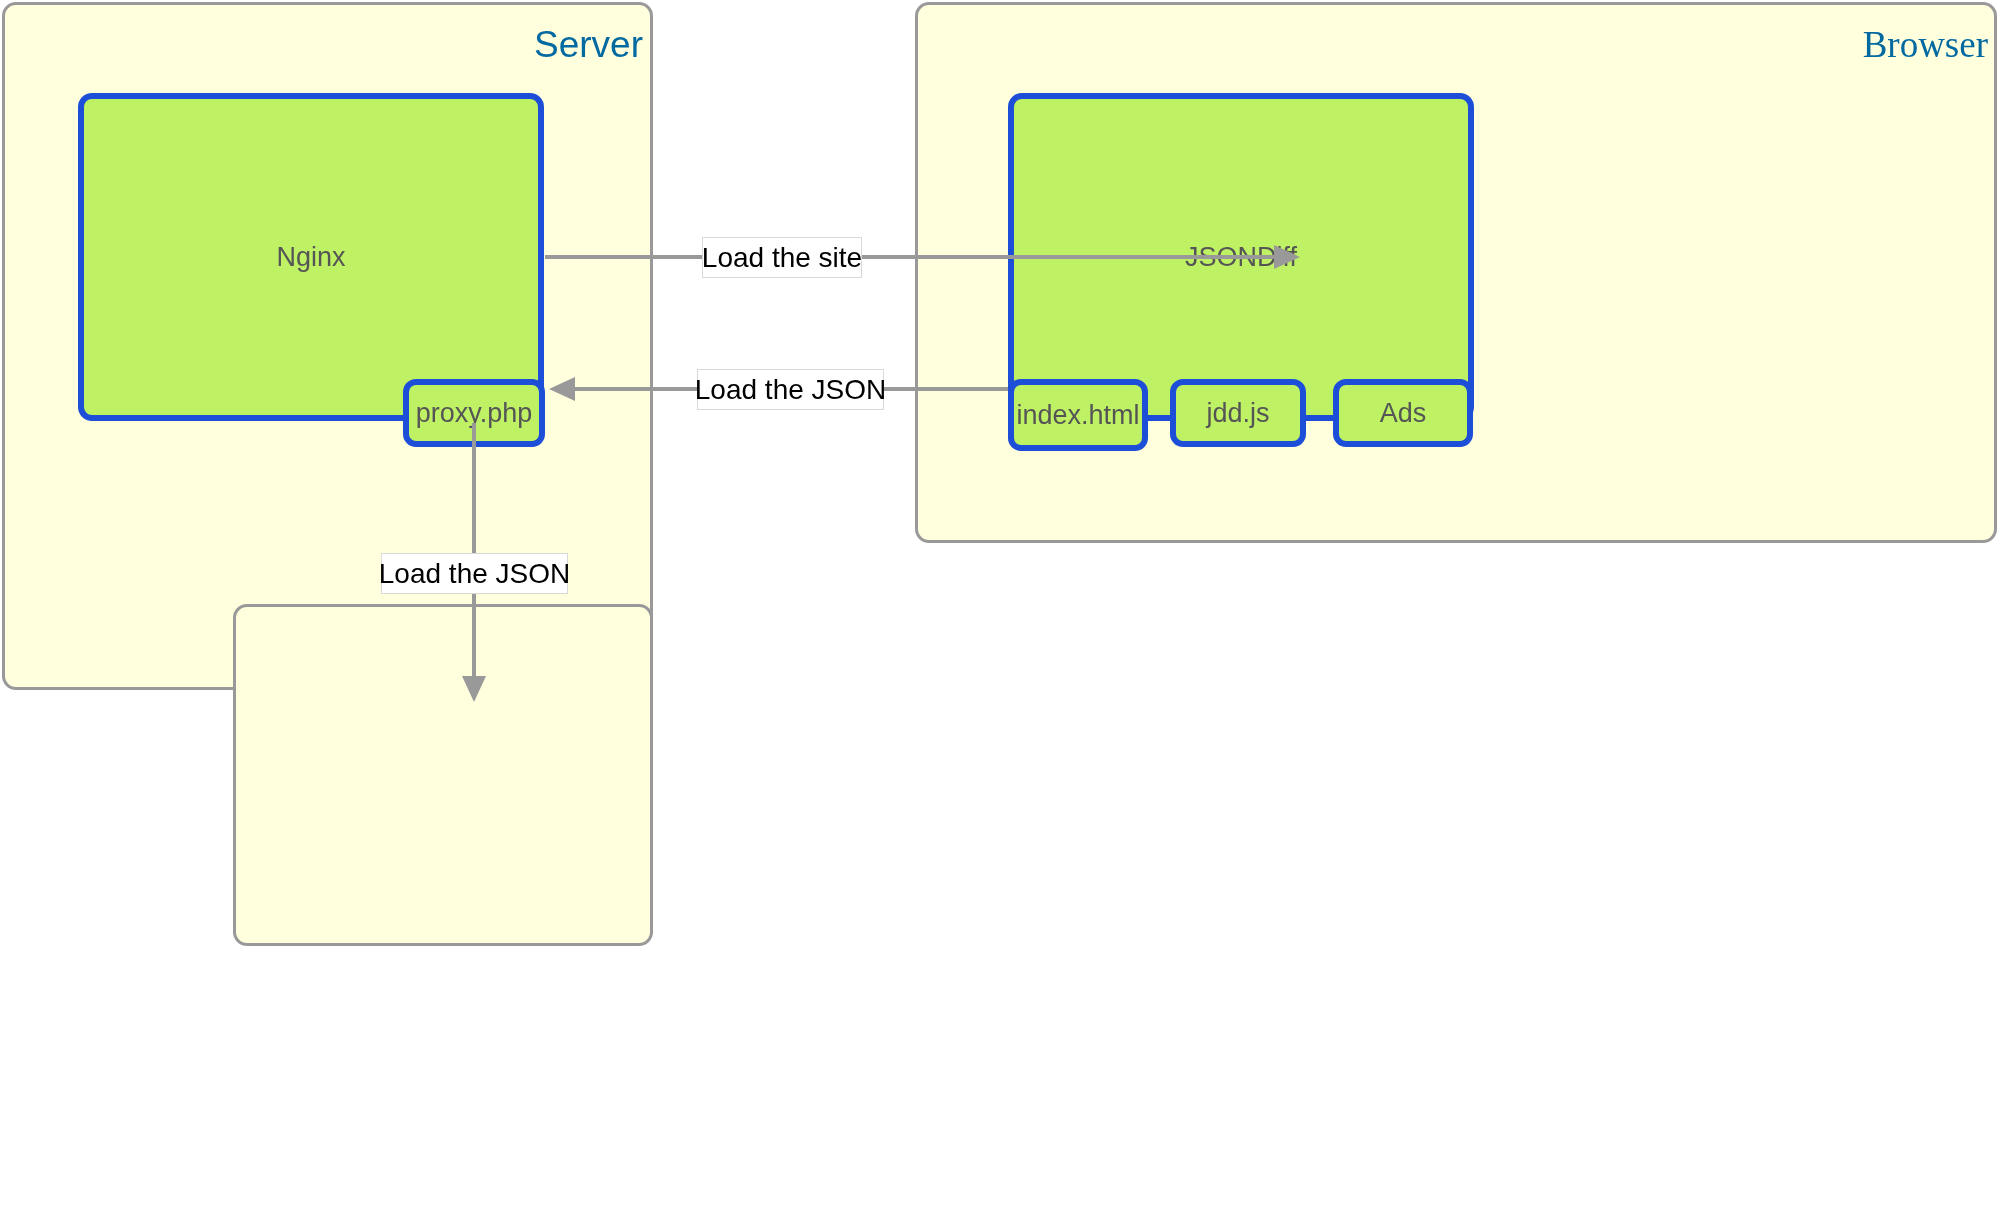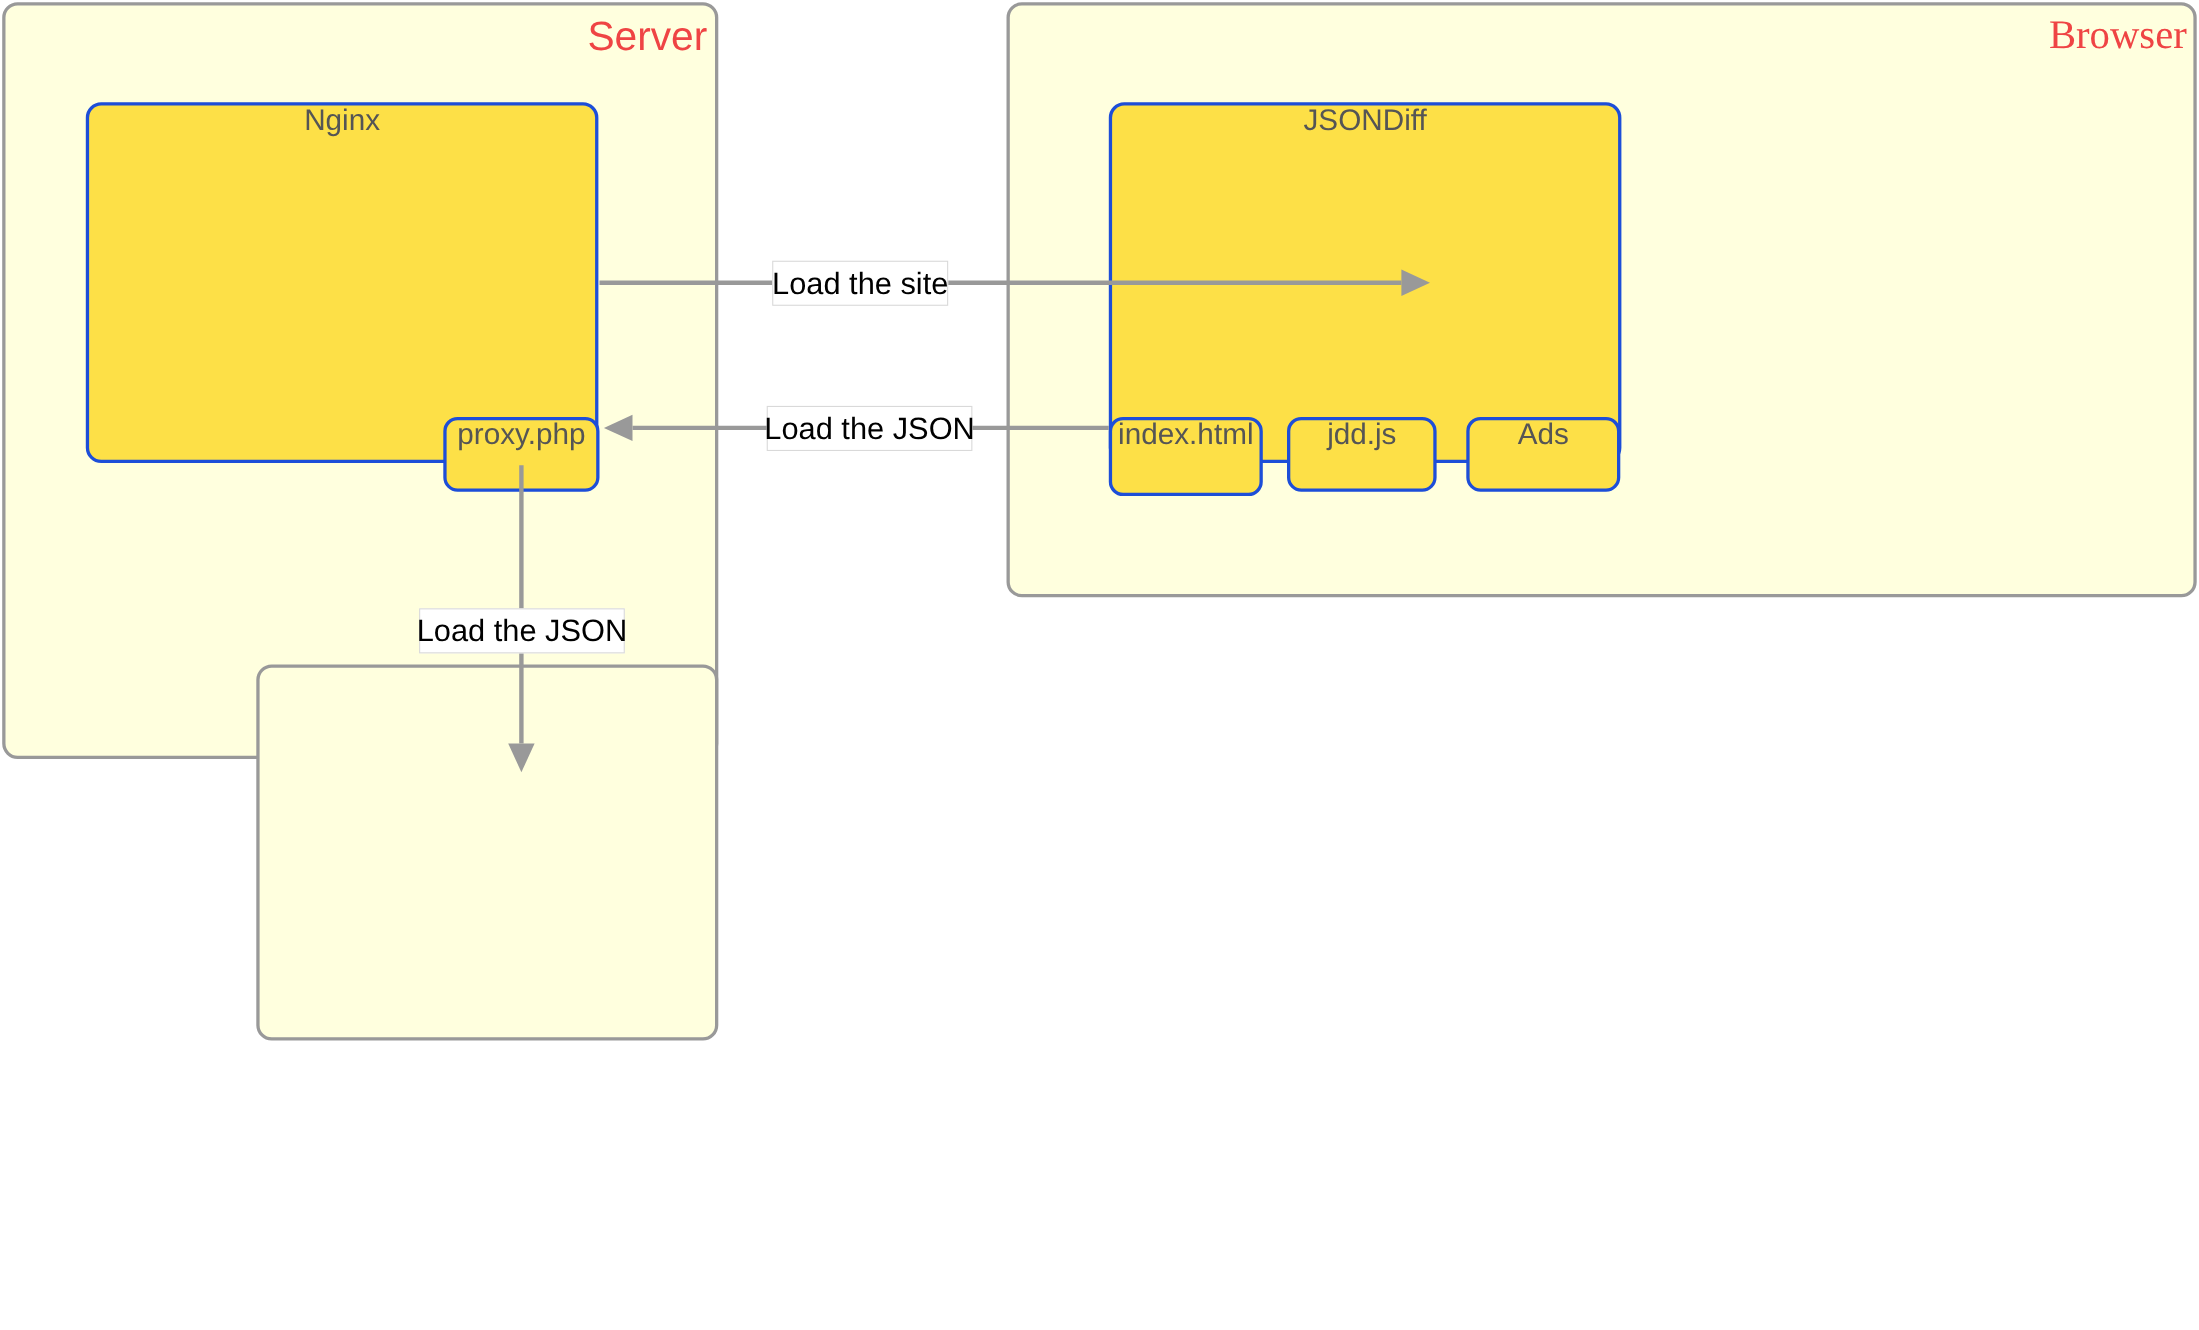--- a/index.html
+++ b/index.html
@@ -23,34 +23,36 @@
   
   .cluster {
     position: absolute;
     background: #ffffde;
     border: 3px solid #999999;
     border-radius: 14px;
     box-sizing: border-box;
   }
   .cluster-title {
     position: absolute;
-    color: #ef4444;
+    color: #0369a1;
     font-size: 37px;
     line-height: 1;
     white-space: nowrap;
+    margin-top: 12px;
   }
 
   
   .node {
     position: absolute;
-    background: #fde047;
-    border: 3px solid #1d4ed8;
+    background: #bef264;
+    border: 6px solid #1d4ed8;
     border-radius: 14px;
     box-sizing: border-box;
     display: flex;
+    align-items: center;
     justify-content: center;
   }
   .node-label {
     color: #555555;
     font-size: 27px;
     line-height: 1;
     white-space: nowrap;
     pointer-events: none;
   }
   .node.small { border-radius: 13px; margin-top: 24px; }

